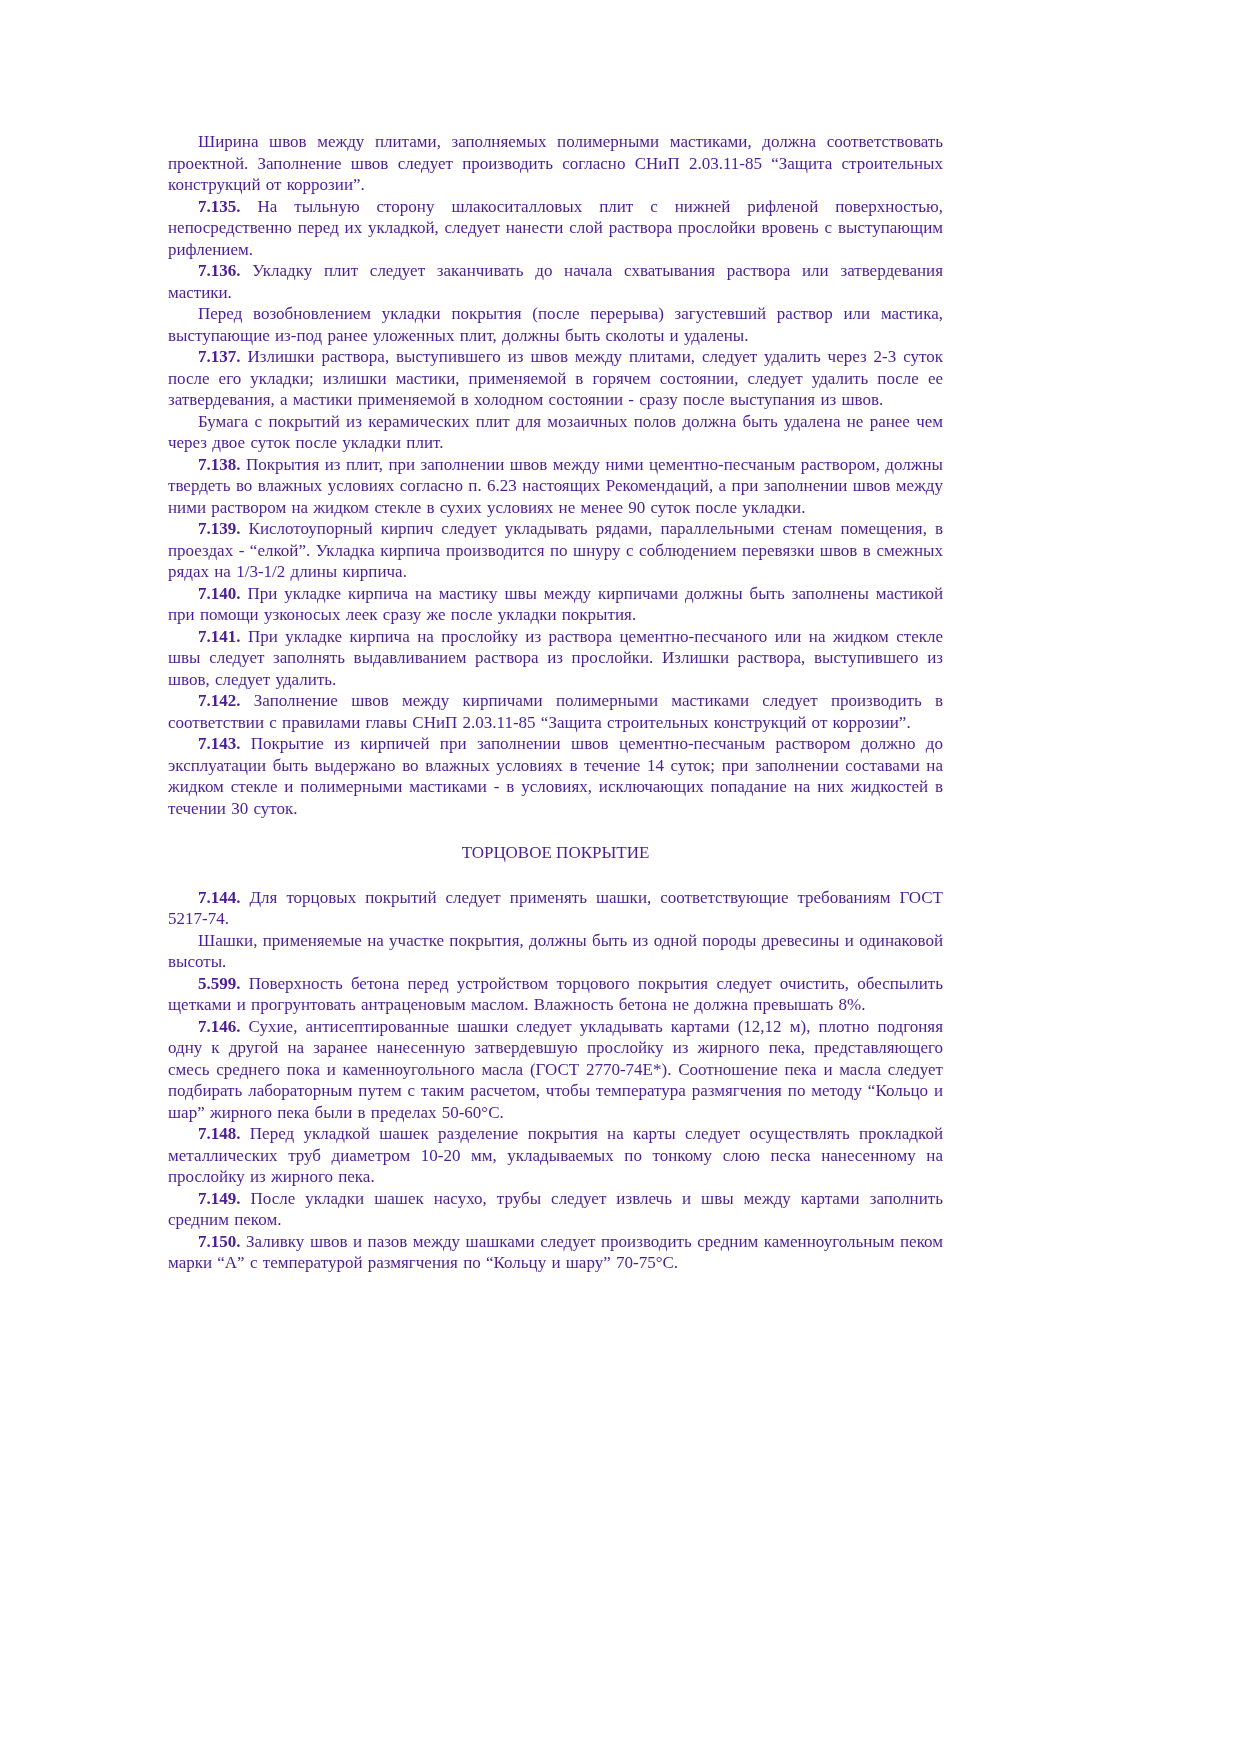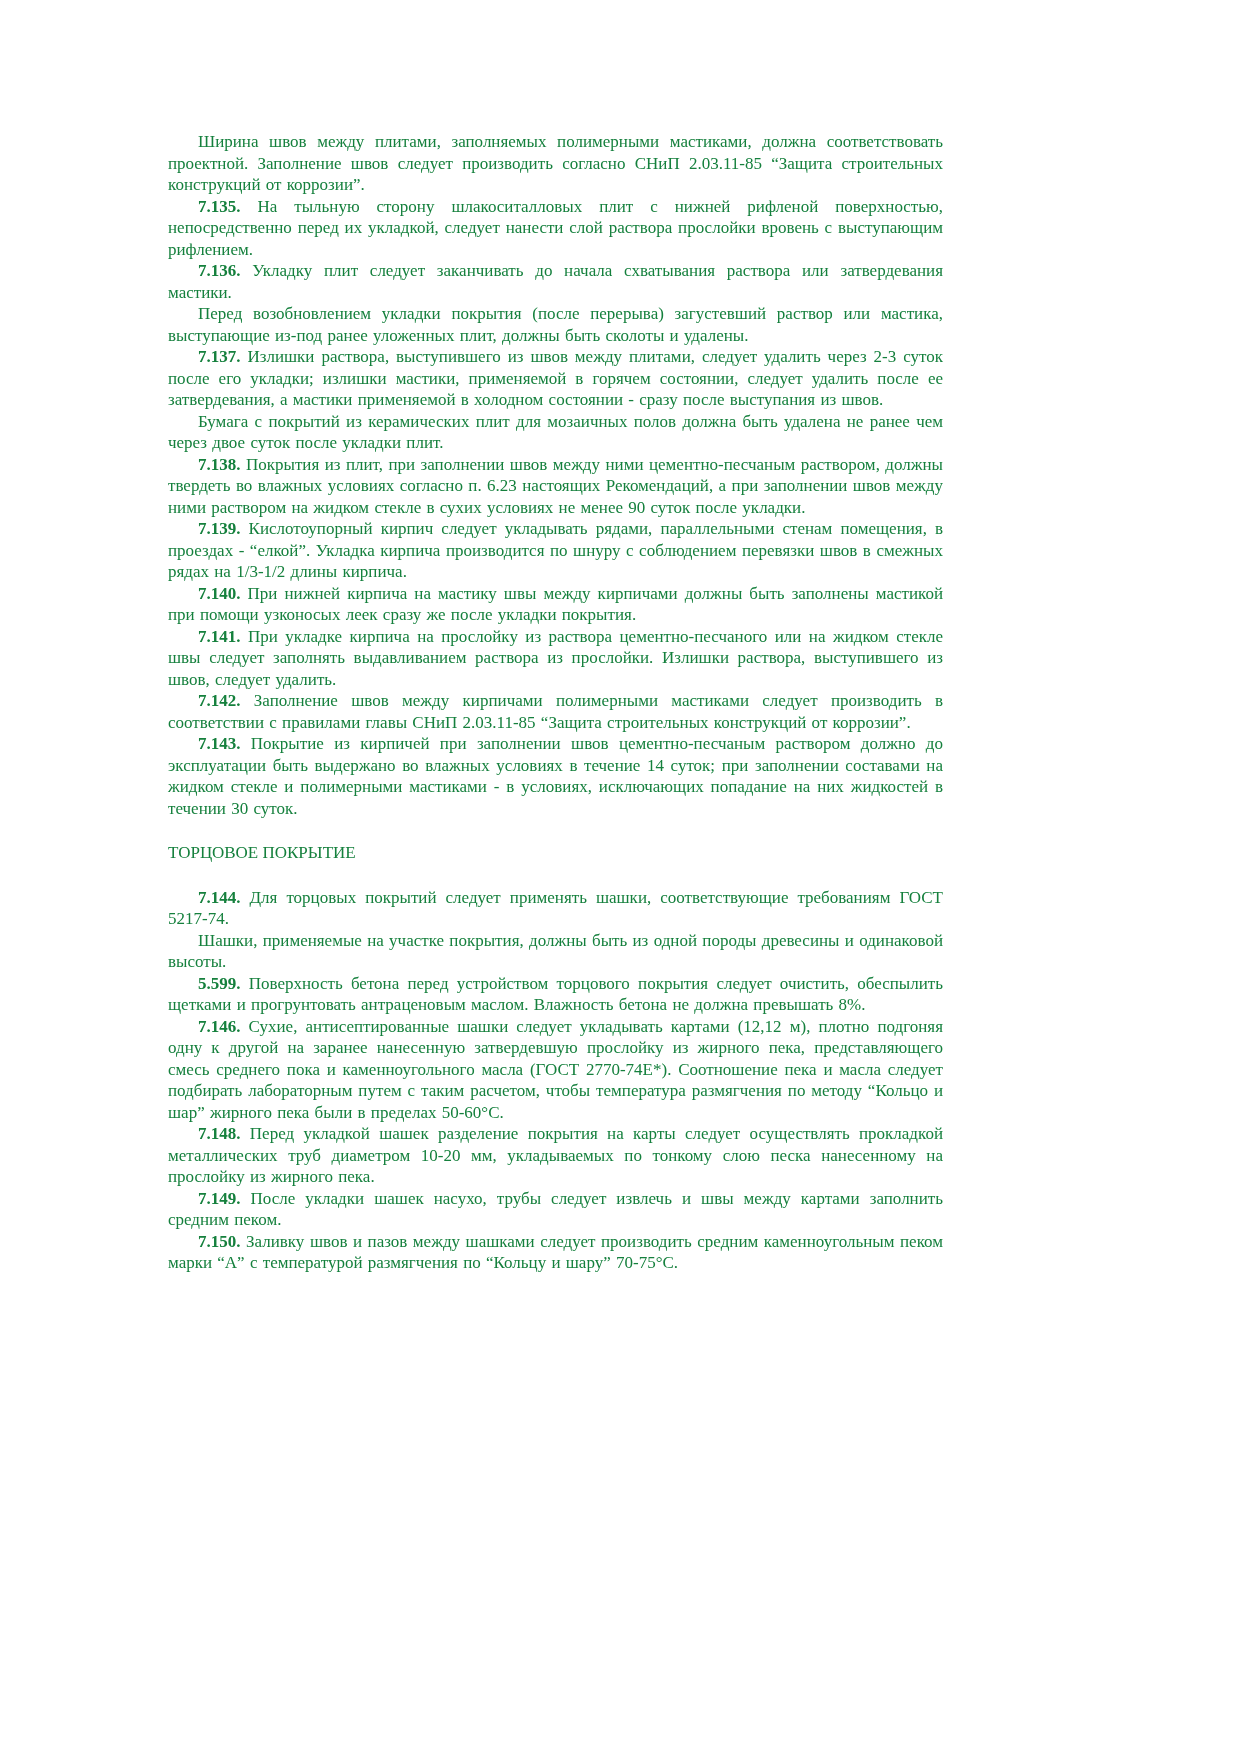--- a/index.html
+++ b/index.html
@@ -8,54 +8,54 @@
     background: #ffffff;
   }
   .page {
     position: relative;
     width: 1240px;
     min-height: 1755px;
     margin: 0 auto;
     background: #ffffff;
     box-sizing: border-box;
     padding: 131px 297px 90px 168px;
-    color: #15803d;
+    color: #4c1d95;
     font-family: "Liberation Serif", serif;
     font-size: 17px;
     line-height: 21.5px;
   }
   .para {
     margin: 0;
     text-align: justify;
     text-indent: 30px;
     word-spacing: 1px;
   }
   .heading {
-    text-align: left;
+    text-align: center;
     text-indent: 0;
     margin: 23px 0 23px 0;
     word-spacing: normal;
   }
   .clause-num {
     font-weight: bold;
   }
 </style>
 </head>
 <body>
 
 <div class="page" id="doc-root">
     <p class="para"><span>Ширина швов между плитами, заполняемых полимерными мастиками, должна соответствовать проектной. Заполнение швов следует производить согласно СНиП 2.03.11-85 “Защита строительных конструкций от коррозии”.</span></p>
     <p class="para"><b class="clause-num">7.135.</b><span> На тыльную сторону шлакоситалловых плит с нижней рифленой поверхностью, непосредственно перед их укладкой, следует нанести слой раствора прослойки вровень с выступающим рифлением.</span></p>
     <p class="para"><b class="clause-num">7.136.</b><span> Укладку плит следует заканчивать до начала схватывания раствора или затвердевания мастики.</span></p>
     <p class="para"><span>Перед возобновлением укладки покрытия (после перерыва) загустевший раствор или мастика, выступающие из-под ранее уложенных плит, должны быть сколоты и удалены.</span></p>
     <p class="para"><b class="clause-num">7.137.</b><span> Излишки раствора, выступившего из швов между плитами, следует удалить через 2-3 суток после его укладки; излишки мастики, применяемой в горячем состоянии, следует удалить после ее затвердевания, а мастики применяемой в холодном состоянии - сразу после выступания из швов.</span></p>
     <p class="para"><span>Бумага с покрытий из керамических плит для мозаичных полов должна быть удалена не ранее чем через двое суток после укладки плит.</span></p>
     <p class="para"><b class="clause-num">7.138.</b><span> Покрытия из плит, при заполнении швов между ними цементно-песчаным раствором, должны твердеть во влажных условиях согласно п. 6.23 настоящих Рекомендаций, а при заполнении швов между ними раствором на жидком стекле в сухих условиях не менее 90 суток после укладки.</span></p>
     <p class="para"><b class="clause-num">7.139.</b><span> Кислотоупорный кирпич следует укладывать рядами, параллельными стенам помещения, в проездах - “елкой”. Укладка кирпича производится по шнуру с соблюдением перевязки швов в смежных рядах на 1/3-1/2 длины кирпича.</span></p>
-    <p class="para"><b class="clause-num">7.140.</b><span> При нижней кирпича на мастику швы между кирпичами должны быть заполнены мастикой при помощи узконосых леек сразу же после укладки покрытия.</span></p>
+    <p class="para"><b class="clause-num">7.140.</b><span> При укладке кирпича на мастику швы между кирпичами должны быть заполнены мастикой при помощи узконосых леек сразу же после укладки покрытия.</span></p>
     <p class="para"><b class="clause-num">7.141.</b><span> При укладке кирпича на прослойку из раствора цементно-песчаного или на жидком стекле швы следует заполнять выдавливанием раствора из прослойки. Излишки раствора, выступившего из швов, следует удалить.</span></p>
     <p class="para"><b class="clause-num">7.142.</b><span> Заполнение швов между кирпичами полимерными мастиками следует производить в соответствии с правилами главы СНиП 2.03.11-85 “Защита строительных конструкций от коррозии”.</span></p>
     <p class="para"><b class="clause-num">7.143.</b><span> Покрытие из кирпичей при заполнении швов цементно-песчаным раствором должно до эксплуатации быть выдержано во влажных условиях в течение 14 суток; при заполнении составами на жидком стекле и полимерными мастиками - в условиях, исключающих попадание на них жидкостей в течении 30 суток.</span></p>
     <p class="para heading"><span>ТОРЦОВОЕ ПОКРЫТИЕ</span></p>
     <p class="para"><b class="clause-num">7.144.</b><span> Для торцовых покрытий следует применять шашки, соответствующие требованиям ГОСТ 5217-74.</span></p>
     <p class="para"><span>Шашки, применяемые на участке покрытия, должны быть из одной породы древесины и одинаковой высоты.</span></p>
     <p class="para"><b class="clause-num">5.599.</b><span> Поверхность бетона перед устройством торцового покрытия следует очистить, обеспылить щетками и прогрунтовать антраценовым маслом. Влажность бетона не должна превышать 8%.</span></p>
     <p class="para"><b class="clause-num">7.146.</b><span> Сухие, антисептированные шашки следует укладывать картами (12,12 м), плотно подгоняя одну к другой на заранее нанесенную затвердевшую прослойку из жирного пека, представляющего смесь среднего пока и каменноугольного масла (ГОСТ 2770-74Е*). Соотношение пека и масла следует подбирать лабораторным путем с таким расчетом, чтобы температура размягчения по методу “Кольцо и шар” жирного пека были в пределах 50-60°С.</span></p>
     <p class="para"><b class="clause-num">7.148.</b><span> Перед укладкой шашек разделение покрытия на карты следует осуществлять прокладкой металлических труб диаметром 10-20 мм, укладываемых по тонкому слою песка нанесенному на прослойку из жирного пека.</span></p>
     <p class="para"><b class="clause-num">7.149.</b><span> После укладки шашек насухо, трубы следует извлечь и швы между картами заполнить средним пеком.</span></p>

